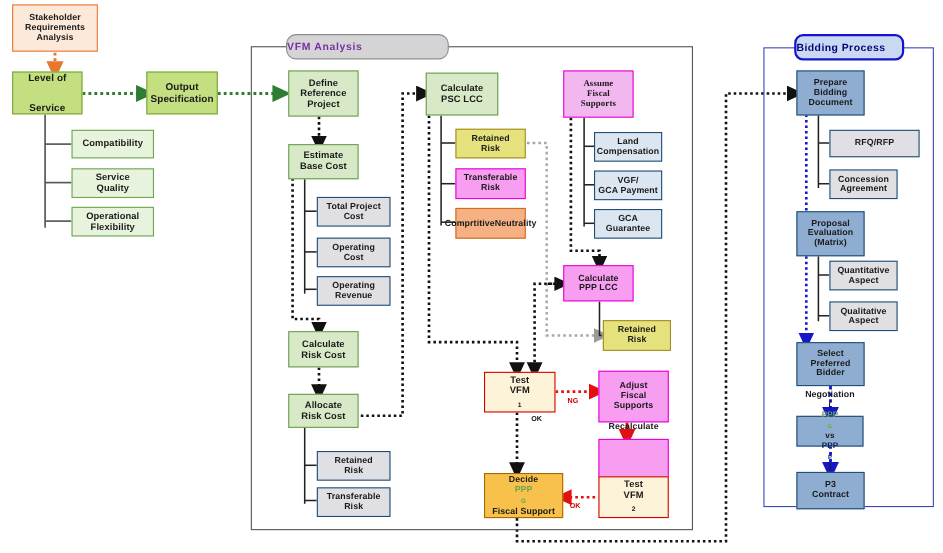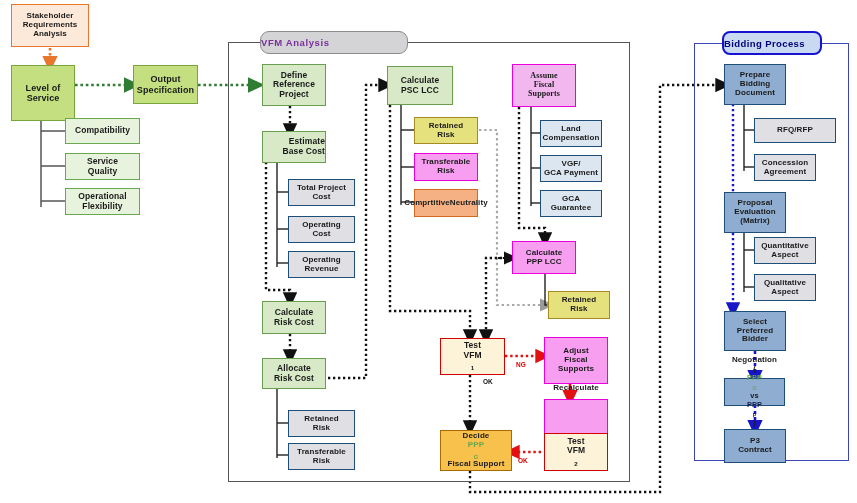--- a/index.html
+++ b/index.html
@@ -161,21 +161,21 @@
   <div class="tagpill tag-bid" style="left:722px;top:31px;width:100px;height:24px;">
       <span>Bidding Process</span>
     </div>
 
   <div class="node n-orange" style="left:11px;top:4px;width:78px;height:43px;flex-direction:column;">
     <span>Stakeholder</span>
     <span>Requirements</span>
     <span>Analysis</span>
   </div>
 
-  <div class="node n-green" style="left:11px;top:65px;width:64px;height:56px;flex-direction:column;">
+  <div class="node n-green" style="left:11px;top:65px;width:64px;height:39px;flex-direction:column;justify-content:space-between;">
     <span>Level of</span>
     <span>Service</span>
   </div>
 
   <div class="node n-green" style="left:133px;top:65px;width:65px;height:39px;flex-direction:column;">
     <span>Output</span>
     <span>Specification</span>
   </div>
 
   <div class="node n-greensub" style="left:65px;top:118px;width:75px;height:26px;flex-direction:column;">
@@ -189,21 +189,21 @@
     <span>Operational</span>
     <span>Flexibility</span>
   </div>
 
   <div class="node n-greenlt" style="left:262px;top:64px;width:64px;height:42px;flex-direction:column;">
     <span>Define</span>
     <span>Reference</span>
     <span>Project</span>
   </div>
 
-  <div class="node n-greenlt" style="left:262px;top:131px;width:64px;height:32px;flex-direction:column;align-items:flex-end;">
+  <div class="node n-greenlt" style="left:262px;top:131px;width:64px;height:32px;flex-direction:column;">
     <span>Estimate</span>
     <span>Base Cost</span>
   </div>
 
   <div class="node n-bluesub" style="left:288px;top:179px;width:67px;height:27px;flex-direction:column;">
     <span>Total Project</span>
     <span>Cost</span>
   </div>
   <div class="node n-bluesub" style="left:288px;top:216px;width:67px;height:27px;flex-direction:column;">
     <span>Operating</span>

